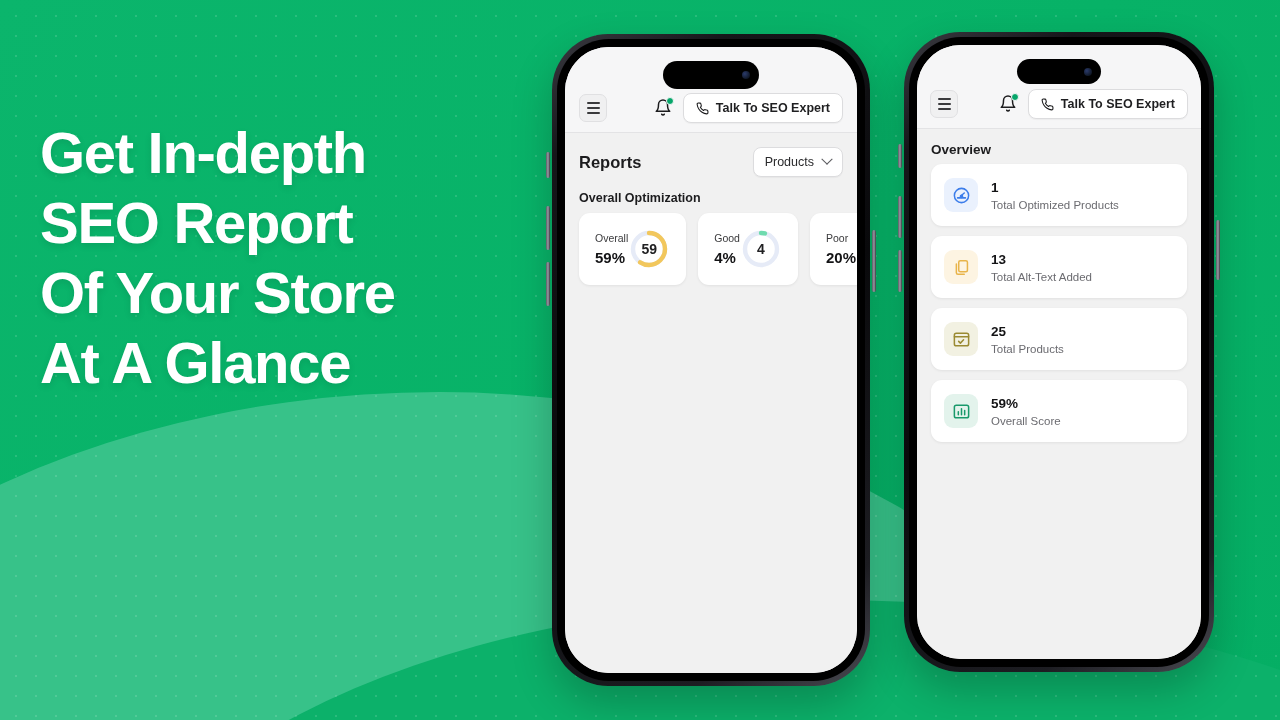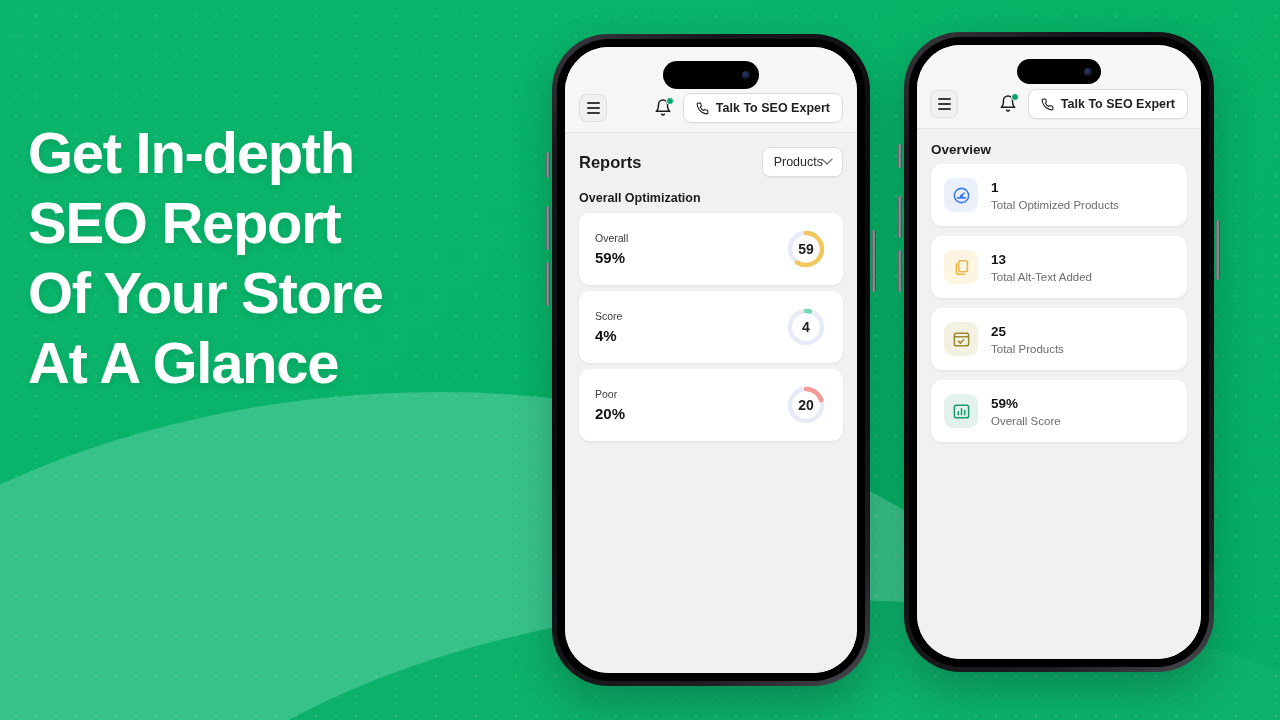--- a/index.html
+++ b/index.html
@@ -33,21 +33,21 @@
   }
   .bg-dots {
     position:absolute; inset:0;
     background-image:radial-gradient(rgba(255,255,255,.13) 1.3px, transparent 1.4px);
     background-size:20px 20px;
     background-position:6px 6px;
   }
 
   
   #headline {
-    position:absolute; left:28px; top:118px;
+    position:absolute; left:40px; top:118px;
     color:#ffffff;
     font-size:58px;
     font-weight:bold;
     line-height:70px;
     letter-spacing:-1.3px;
     text-shadow:0 3px 7px rgba(0,0,0,.10);
   }
   #headline .ln { display:block; white-space:nowrap; }
 
   
@@ -141,32 +141,32 @@
   .app-body { flex:1 1 auto; overflow:hidden; background:#F1F1F1; }
 
   
   .rep-head {
     display:flex; align-items:center;
     padding:14px 14px 4px 14px;
   }
   .rep-title { font-size:16.5px; font-weight:bold; color:#1C1C1E; }
   .dropdown {
     margin-left:auto;
-    display:flex; align-items:center; 
+    display:flex; align-items:center; gap:9px;
     background:#fff; border:1px solid #DCDCDE;
     border-radius:8px; padding:7px 11px;
     font-size:12.5px; color:#2A2A2C;
     box-shadow:0 1px 1px rgba(0,0,0,.04);
   }
   .chev { width:8px; height:8px; border-right:1.6px solid #5A5A5E; border-bottom:1.6px solid #5A5A5E;
           transform:rotate(45deg) translate(-2px,-2px); }
 
   .sec-label { padding:10px 14px 4px 14px; font-size:12.5px; font-weight:bold; color:#1C1C1E; }
 
-  .metric-list { padding:4px 14px 0 14px; display:flex; flex-direction:column; gap:6px; }
+  .metric-list { padding:4px 14px 0 14px; display:flex; gap:12px; }
   .metric-card {
     background:#fff; border-radius:11px;
     padding:15px 16px;
     display:flex; align-items:center;
     min-height:64px;
     box-shadow:0 1px 3px rgba(0,0,0,.07);
   }
   .metric-text { display:flex; flex-direction:column; gap:5px; }
   .metric-name { font-size:10.5px; color:#3A3A3C; }
   .metric-val  { font-size:15px; font-weight:bold; color:#131315; }
@@ -270,21 +270,21 @@
               <div class="gauge">
                 <svg width="42" height="42" viewBox="0 0 42 42">
                   <circle cx="21" cy="21" r="16" fill="none" stroke="#E6EBF7" stroke-width="4.4"></circle>
                   <circle cx="21" cy="21" r="16" fill="none" stroke="#F2C75C" stroke-width="4.4" stroke-linecap="round" stroke-dasharray="59.31 41.22"></circle>
                 </svg>
                 <span class="gnum">59</span>
               </div>
             </div>
             <div class="metric-card">
               <div class="metric-text">
-                <span class="metric-name">Score</span>
+                <span class="metric-name">Good</span>
                 <span class="metric-val">4%</span>
               </div>
               <div class="gauge">
                 <svg width="42" height="42" viewBox="0 0 42 42">
                   <circle cx="21" cy="21" r="16" fill="none" stroke="#E6EBF7" stroke-width="4.4"></circle>
                   <circle cx="21" cy="21" r="16" fill="none" stroke="#6FDBAE" stroke-width="4.4" stroke-linecap="round" stroke-dasharray="4.02 96.51"></circle>
                 </svg>
                 <span class="gnum">4</span>
               </div>
             </div>

